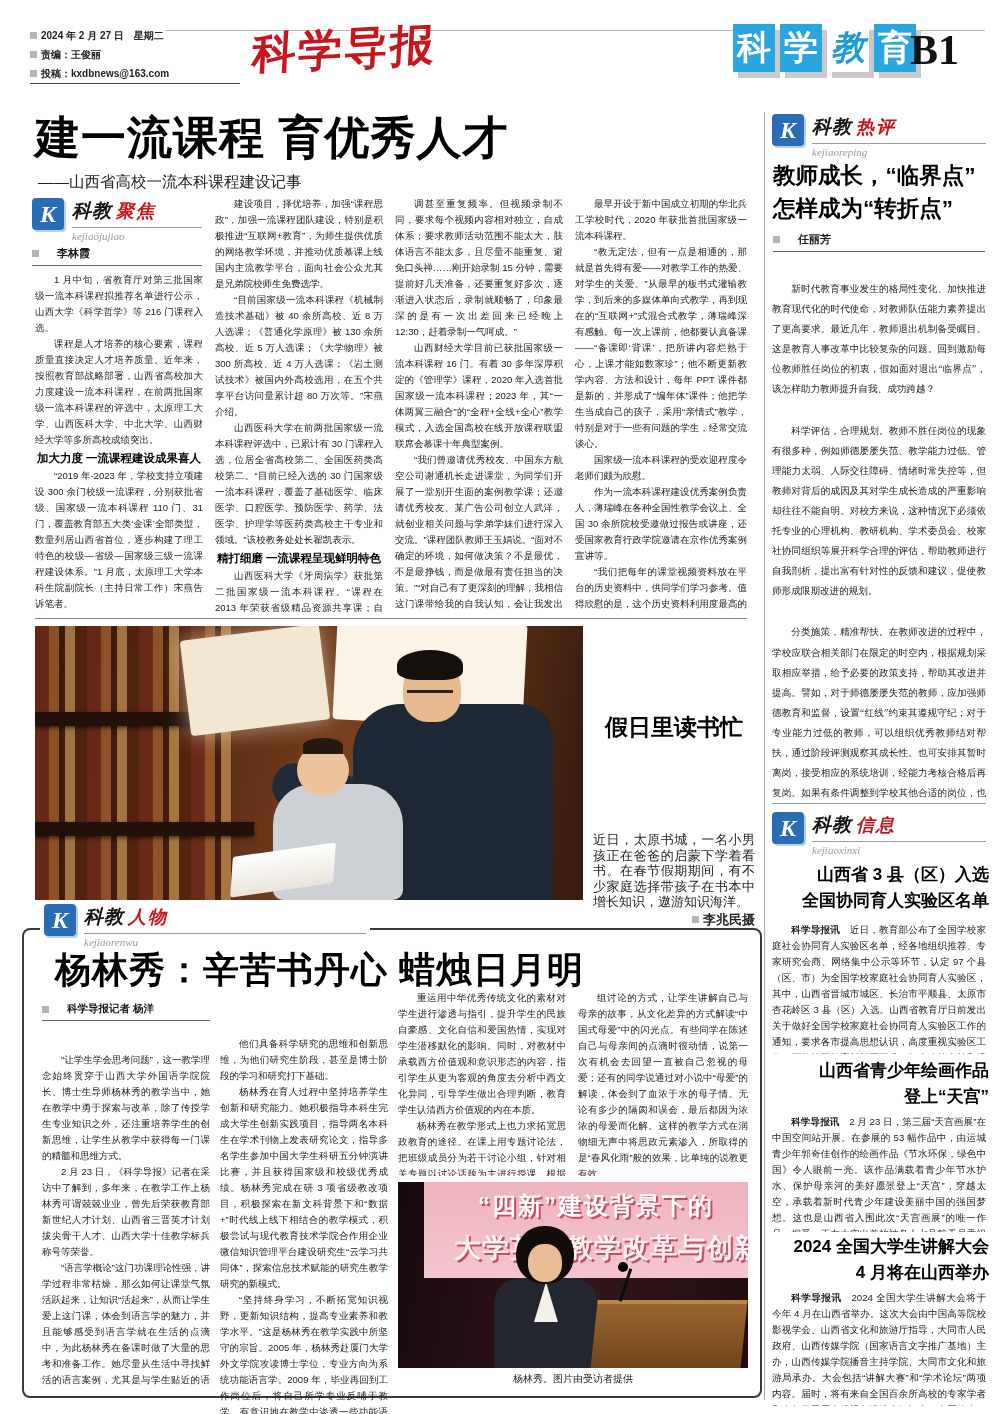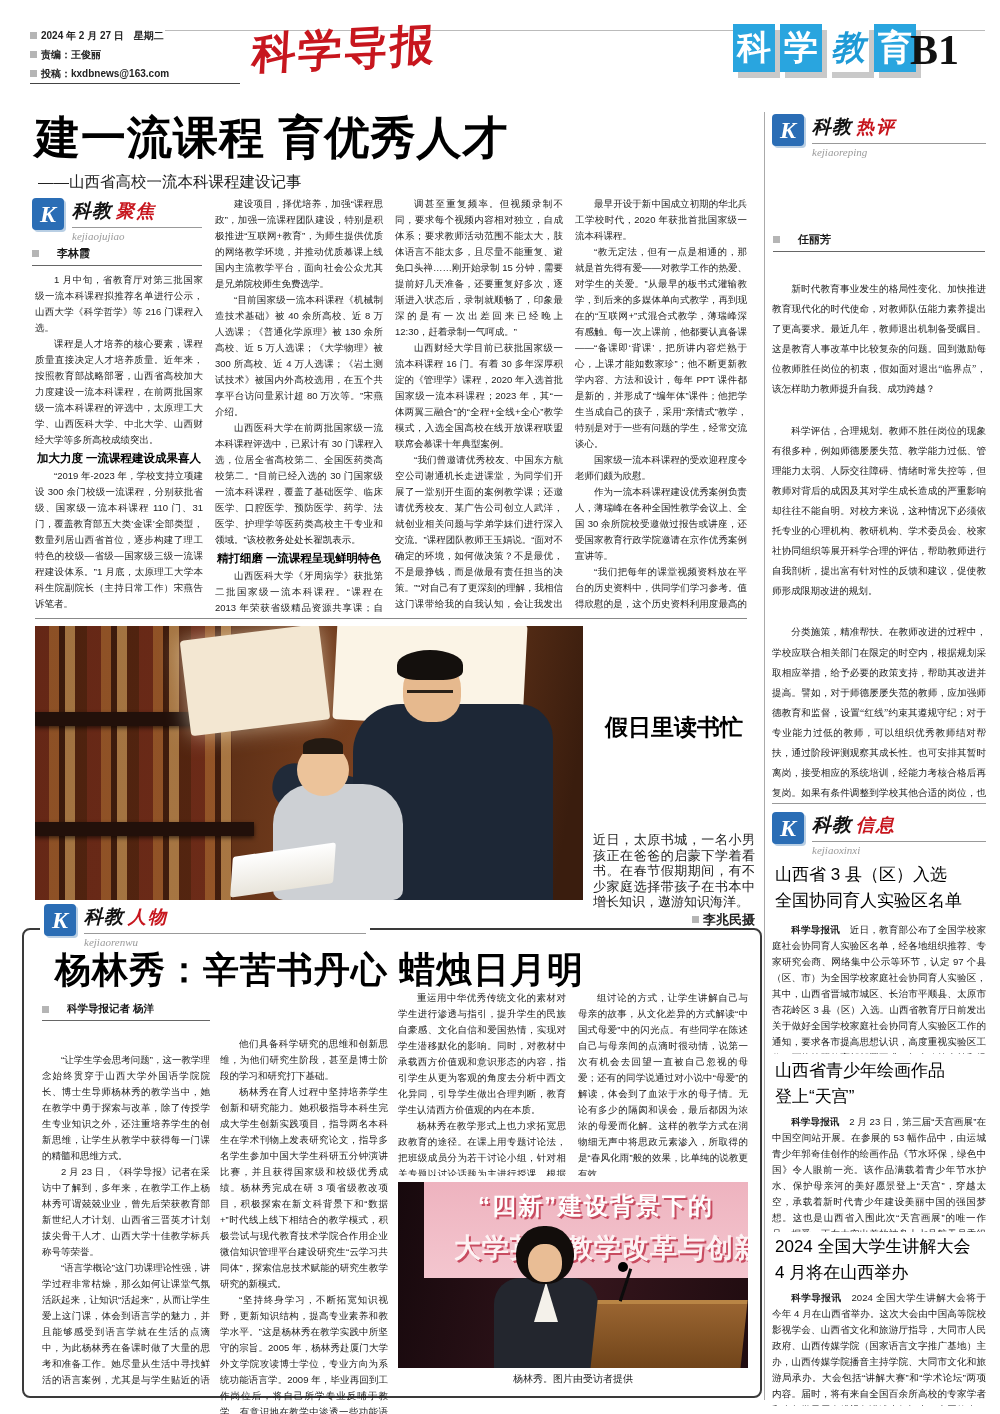--- a/index.html
+++ b/index.html
@@ -74,21 +74,21 @@
   .cap1-sign { display:flex; justify-content:flex-end; align-items:center; gap:4px; font-weight:bold; margin-top:2px; }
 
   
   .rp-head { position:absolute; left:773px; top:160px; width:214px; font-size:22.5px; font-weight:900; line-height:1.45; color:#000; }
   .rp-byline { position:absolute; left:773px; top:232px; width:212px; }
   .rp-body { position:absolute; left:772px; top:258px; width:214px; height:542px; overflow:hidden; text-align:justify;
              font-size:9.6px; line-height:20.1px; color:#222; font-family:"Liberation Serif", serif; }
   .rp-body p.para { text-indent:2em;margin-top:21px; }
   .rp-rule { position:absolute; left:772px; top:803px; width:214px; height:1px; background:#999; }
 
-  .info-h { position:absolute; width:214px; font-size:17px; font-weight:400; line-height:1.55; color:#000; }
+  .info-h { position:absolute; width:214px; font-size:17px; font-weight:700; line-height:1.55; color:#000;text-align:right; }
   .info-b { position:absolute; width:214px; overflow:hidden; text-align:justify; font-size:9.6px; line-height:16px; color:#222; }
   .info-b p.para { text-indent:2em; }
 
   
   .bbox { position:absolute; left:22px; top:928px; width:740px; height:470px; border:2px solid #3a3a3a; border-radius:8px; }
   .bbadge { position:absolute; left:40px; top:902px; width:330px; background:#fff; padding:2px 4px; }
   .bhead { position:absolute; left:55px; top:946px; width:700px; font-size:36px; font-weight:900; letter-spacing:1px; color:#000; }
   .bbyline { position:absolute; left:42px; top:1002px; width:168px; font-size:10.5px; }
 
   
@@ -212,20 +212,24 @@
   <div style="position:absolute;left:772px;top:114px;width:214px;" class="badge">
     <div class="kbox">K</div>
     <div class="bt">
       <div class="r1">
           <span class="pre">科教</span>
           <span class="word">热评</span>
         </div>
       <div class="py">kejiaoreping</div>
     </div>
   </div>
+  <div class="rp-head">
+    <div>教师成长，“临界点”</div>
+    <div>怎样成为“转折点”</div>
+  </div>
   <div class="byline rp-byline">
     <span class="sq"></span>
       <span>任丽芳</span>
   </div>
   <div class="rp-body">
       <p class="para">新时代教育事业发生的格局性变化、加快推进教育现代化的时代使命，对教师队伍能力素养提出了更高要求。最近几年，教师退出机制备受瞩目。这是教育人事改革中比较复杂的问题。回到激励每位教师胜任岗位的初衷，假如面对退出“临界点”，该怎样助力教师提升自我、成功跨越？</p>
       <p class="para">科学评估，合理规划。教师不胜任岗位的现象有很多种，例如师德屡屡失范、教学能力过低、管理能力太弱、人际交往障碍、情绪时常失控等，但教师对背后的成因及其对学生成长造成的严重影响却往往不能自明。对校方来说，这种情况下必须依托专业的心理机构、教研机构、学术委员会、校家社协同组织等展开科学合理的评估，帮助教师进行自我剖析，提出富有针对性的反馈和建议，促使教师形成限期改进的规划。</p>
       <p class="para">分类施策，精准帮扶。在教师改进的过程中，学校应联合相关部门在限定的时空内，根据规划采取相应举措，给予必要的政策支持，帮助其改进并提高。譬如，对于师德屡屡失范的教师，应加强师德教育和监督，设置“红线”约束其遵规守纪；对于专业能力过低的教师，可以组织优秀教师结对帮扶，通过阶段评测观察其成长性。也可安排其暂时离岗，接受相应的系统培训，经能力考核合格后再复岗。如果有条件调整到学校其他合适的岗位，也有可能充分施展教师其他方面的才能。</p>
       <p class="para">保障权益，适度缓冲。即使确实遇到表现极其差劣、师德严重失范的情况，经过公正的考核和评估，列出了退出名单，也应设有缓冲机制。这里的“缓冲”，主要指复核和申诉程序。在已实施“区管校聘”的地区，教育行政部门应建立逐级审核退出名单的机构和规章，作出审慎决议。还应发挥各级工会组织的功能，开通教师申诉仲裁渠道，切实保障教师权益，避免由各类主客观因素导致的不公正评判。</p>
     </div>

